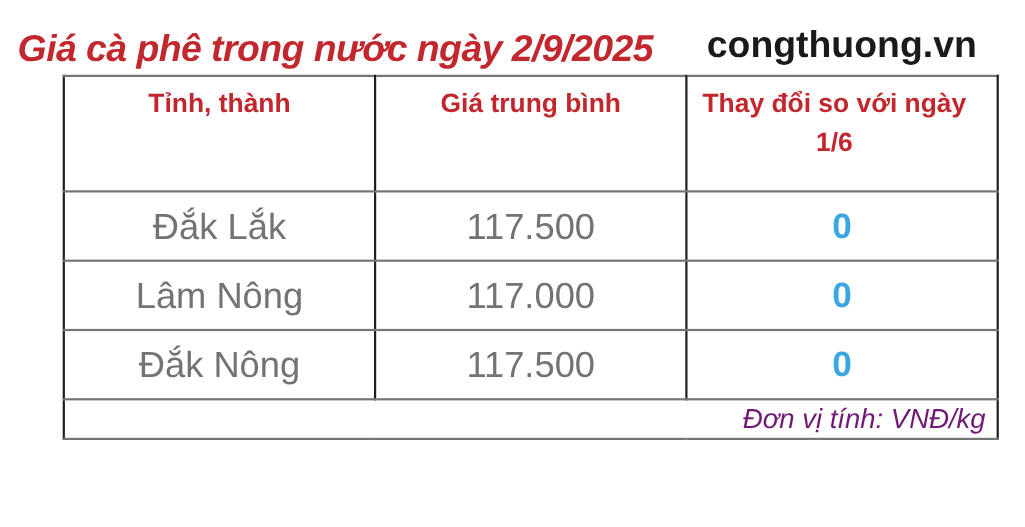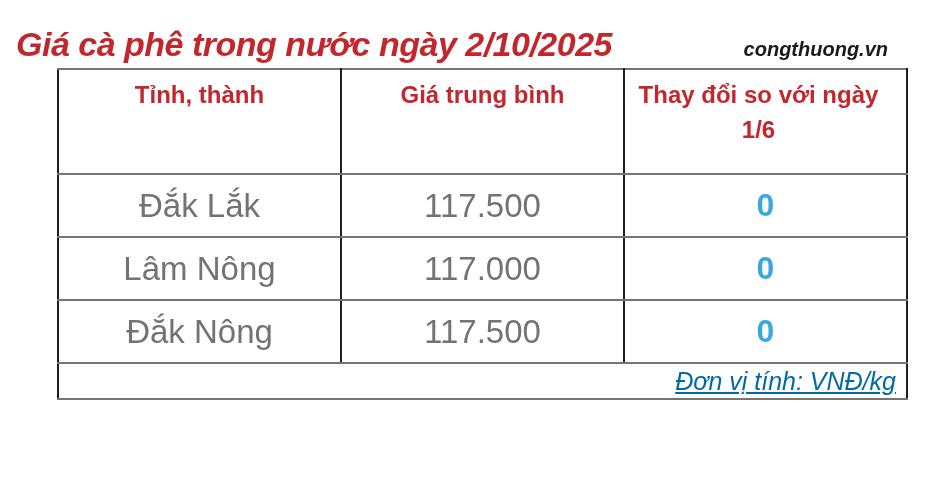--- a/index.html
+++ b/index.html
@@ -26,23 +26,22 @@
   .page-title {
     font-style: italic;
     font-weight: bold;
     font-size: 34px;
     letter-spacing: -0.5px;
     color: #c1272d;
     white-space: nowrap;
     padding-bottom: 2px;
   }
   .brand {
-    font-style: italic;
     font-weight: bold;
-    font-size: 20px;
+    font-size: 34px;
     color: #1a1a1a;
     white-space: nowrap;
     padding-bottom: 5px;
   }
   table.price-table {
     border-collapse: collapse;
     table-layout: fixed;
     width: 849px;
     margin-left: 57px;
     margin-top: 2px;
@@ -86,33 +85,32 @@
     color: #3ba7e0;
     font-weight: bold;
     font-size: 32px;
   }
   .price-table tfoot td {
     height: 34px;
     border-top: 2px solid #4d4d4d;
     text-align: right;
     font-style: italic;
     font-size: 25px;
-    color: #0369a1;
+    color: #701a75;
     padding-right: 10px;
     vertical-align: middle;
-    text-decoration: underline;
   }
 </style>
 </head>
 <body>
 
 <div class="page">
 
   <div class="topbar">
-    <div class="page-title">Giá cà phê trong nước ngày 2/10/2025</div>
+    <div class="page-title">Giá cà phê trong nước ngày 2/9/2025</div>
     <div class="brand">congthuong.vn</div>
   </div>
 
   <table class="price-table">
     <colgroup>
       <col class="c1">
         <col class="c2">
         <col class="c3">
     </colgroup>
     <thead>

